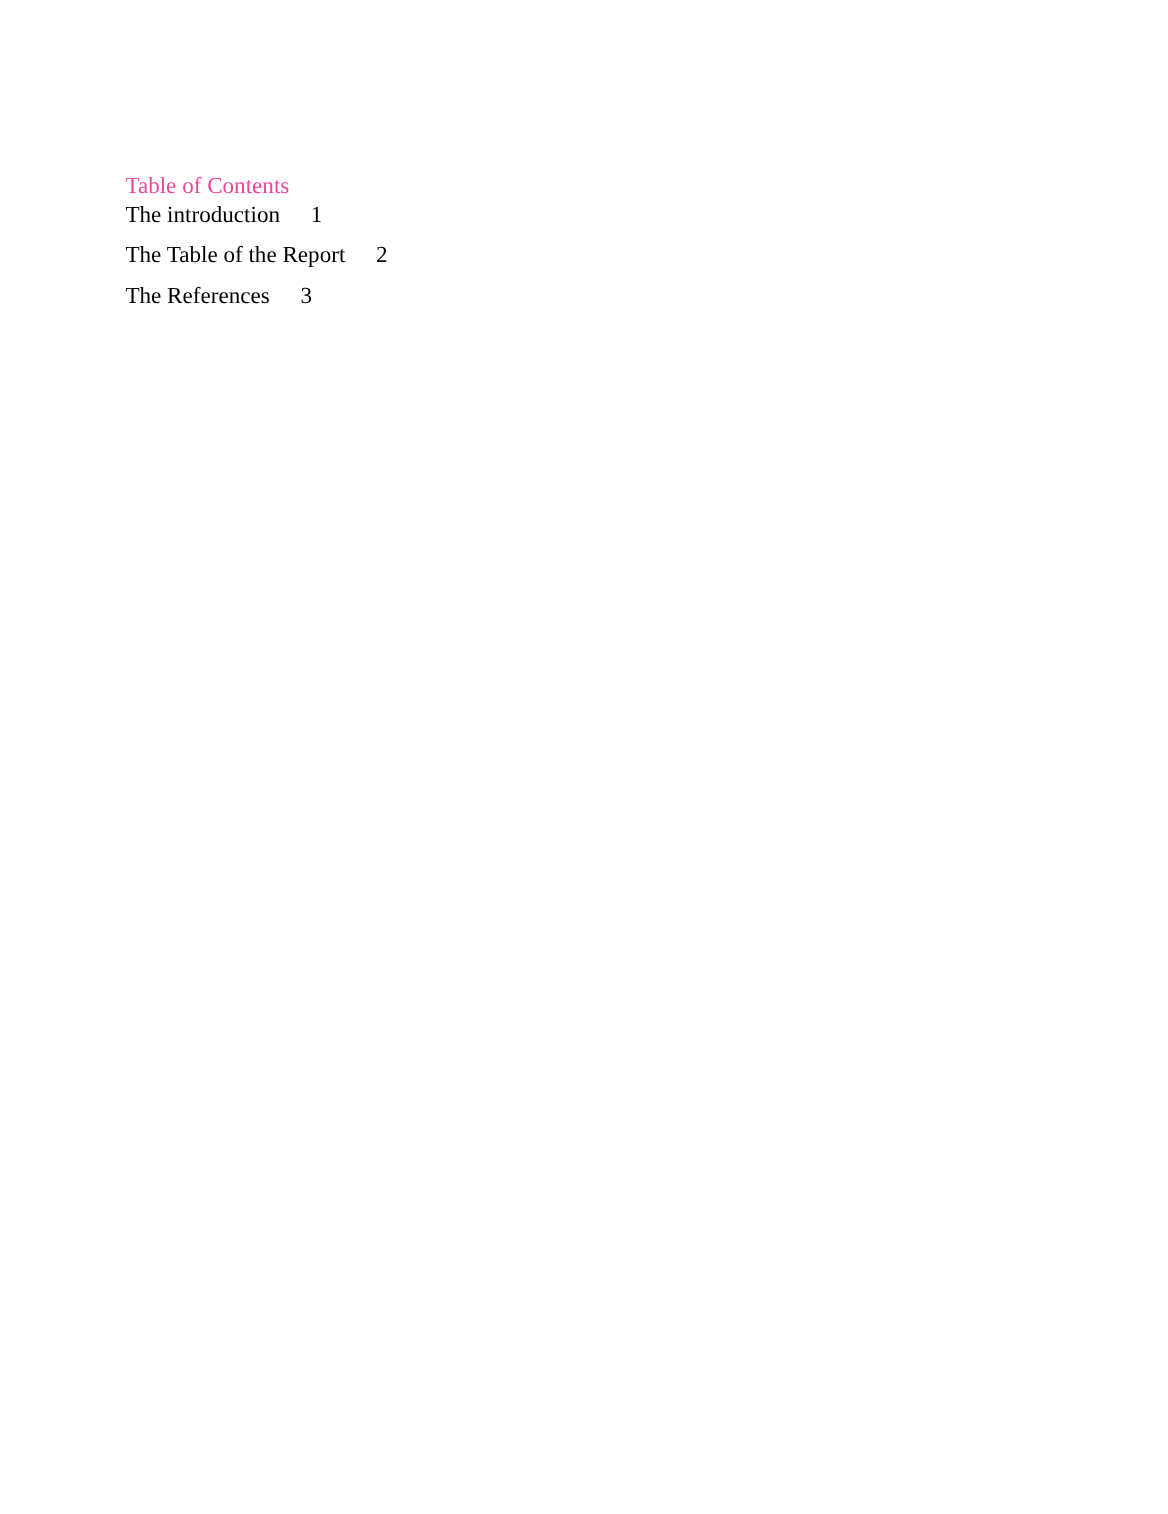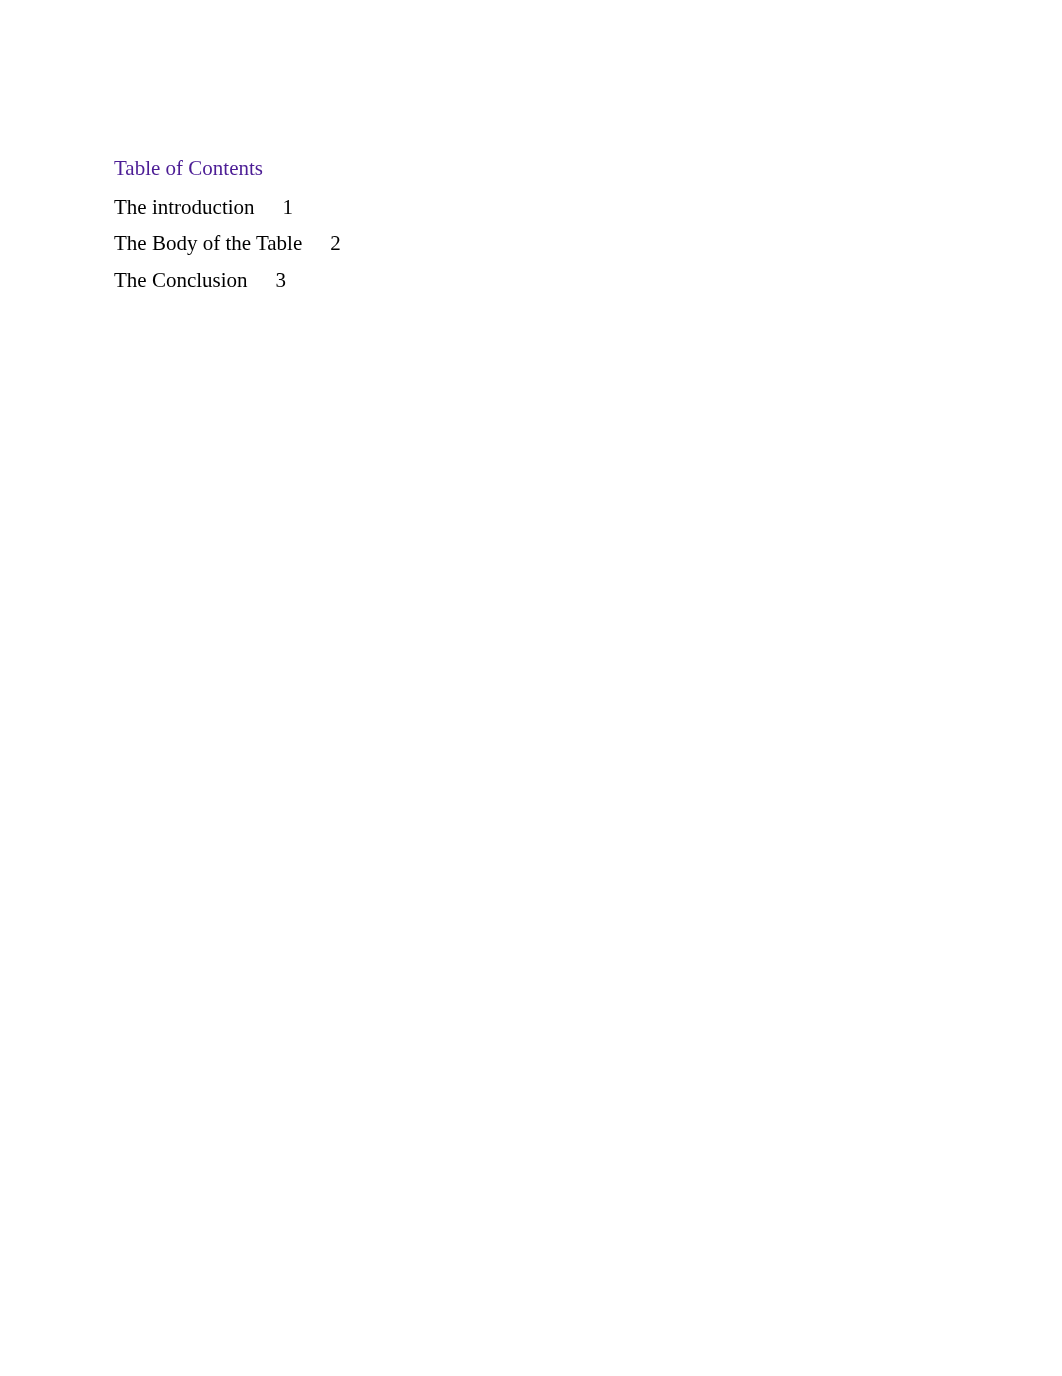--- a/index.html
+++ b/index.html
@@ -11,24 +11,24 @@
       width: 1062px;
       height: 1376px;
       background: #ffffff;
       font-family: "Times New Roman", Times, serif;
     }
     .page {
       padding: 156px 0 0 114px;
     }
     .toc-heading {
       font-size: 21px;
-      color: #4c1d95;
+      color: #ec4899;
       font-weight: 400;
       line-height: 1.2;
-      margin-bottom: 14px;
+      margin-bottom: 2px;
     }
     .toc-list {
       display: flex;
       flex-direction: column;
     }
     .toc-row {
       display: flex;
       align-items: baseline;
       font-size: 21px;
       color: #000000;
@@ -51,21 +51,21 @@
 
 <div class="page">
   <div class="toc-heading">Table of Contents</div>
 
   <div class="toc-list">
     <div class="toc-row">
       <span class="toc-title">The introduction</span>
       <span class="toc-page">1</span>
     </div>
     <div class="toc-row">
-      <span class="toc-title">The Body of the Table</span>
+      <span class="toc-title">The Table of the Report</span>
       <span class="toc-page">2</span>
     </div>
     <div class="toc-row">
-      <span class="toc-title">The Conclusion</span>
+      <span class="toc-title">The References</span>
       <span class="toc-page">3</span>
     </div>
   </div>
 </div>
 
 </body></html>

